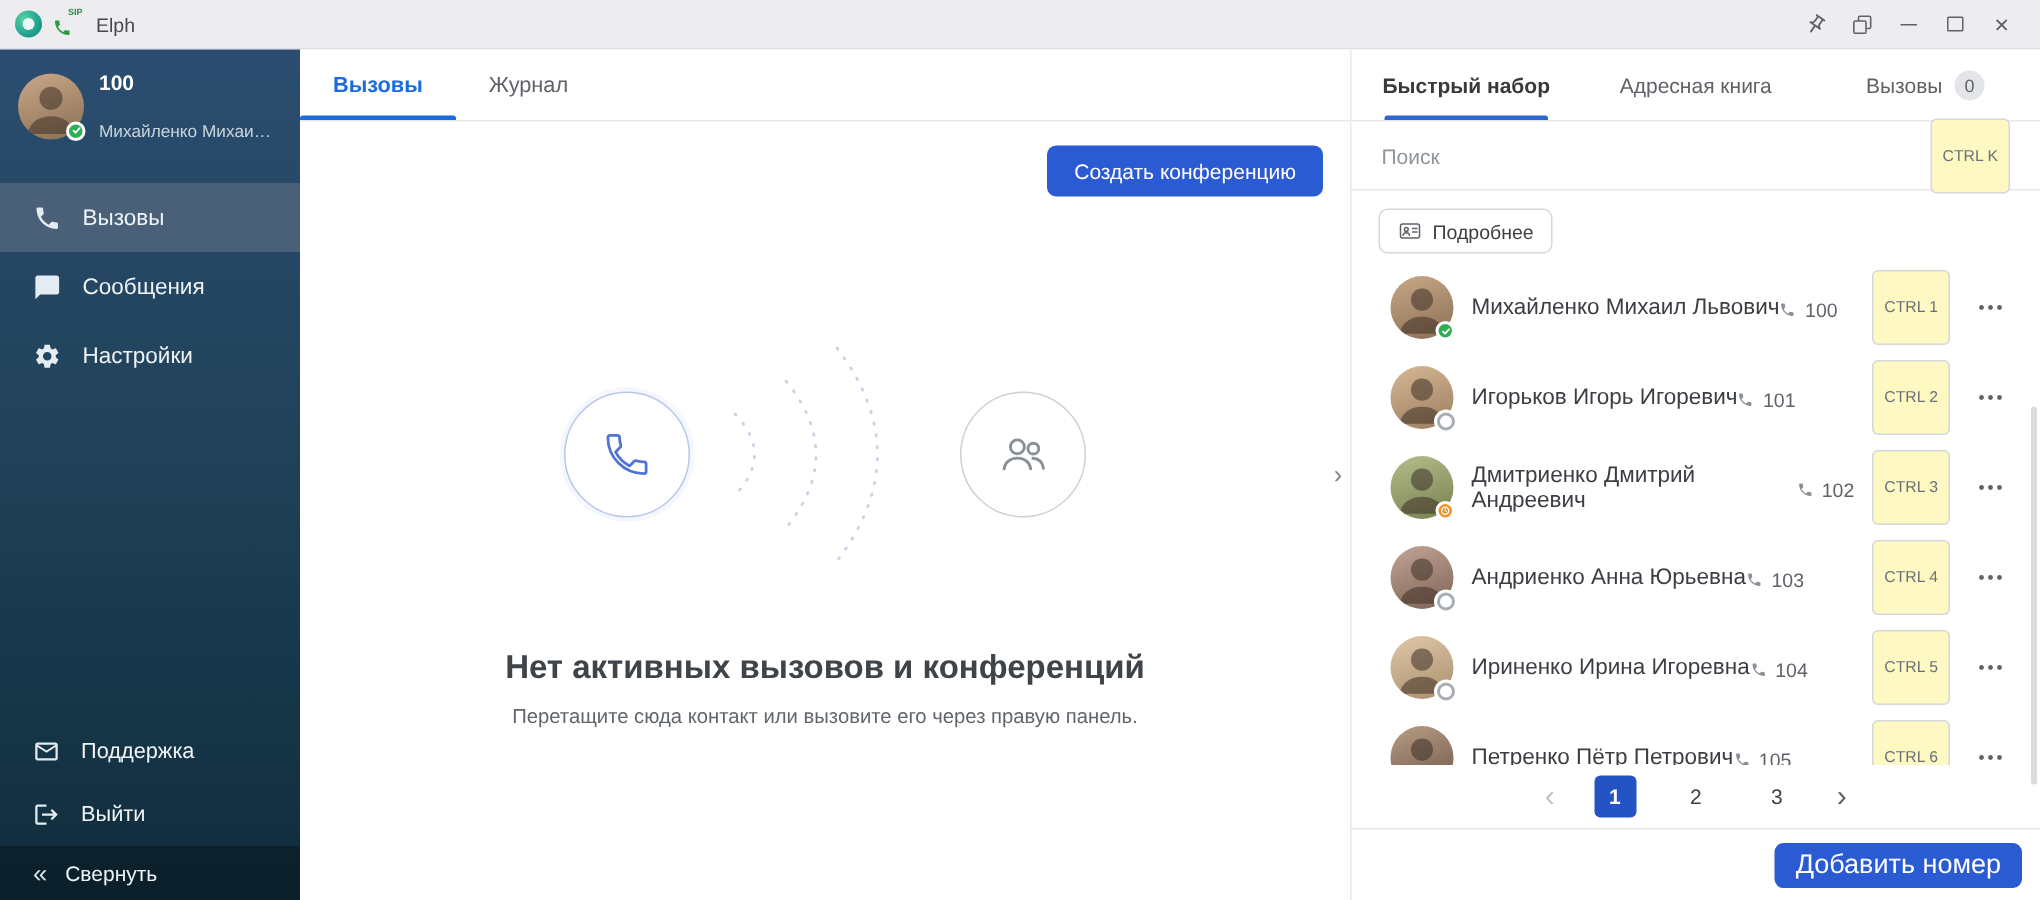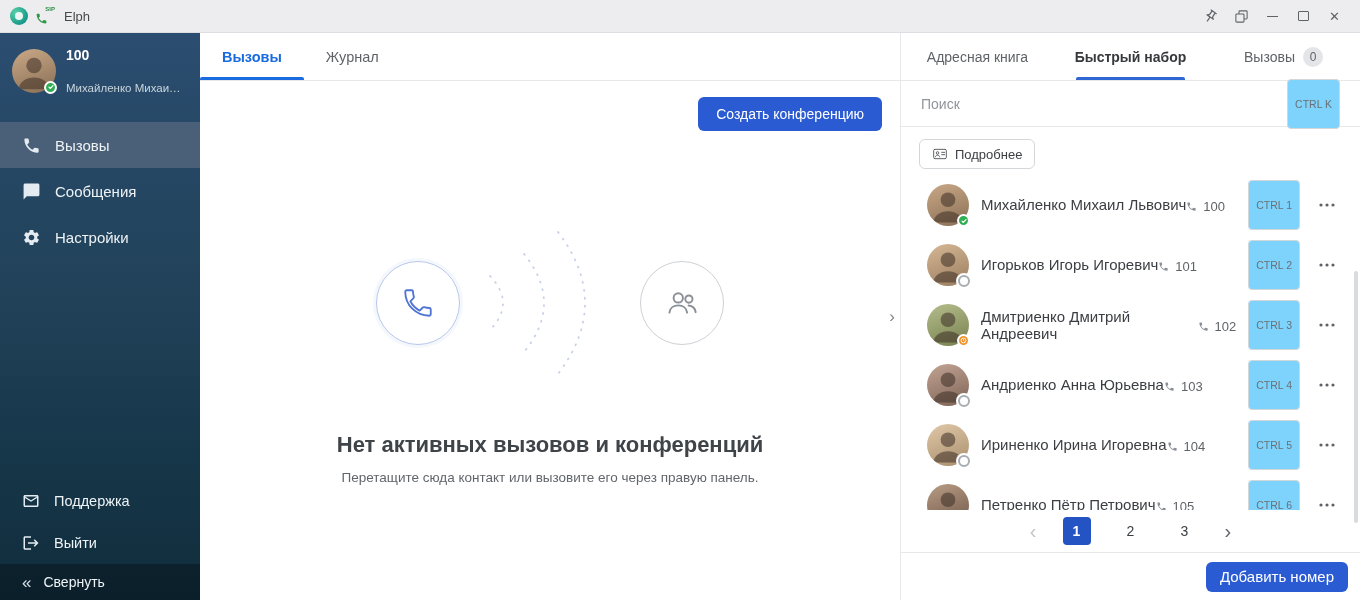--- a/index.html
+++ b/index.html
@@ -68,21 +68,21 @@
   .right { width:460px; flex:0 0 auto; border-left:1px solid #e6e8ea; background:#fff; display:flex; flex-direction:column; position:relative; }
   .r-tabs { height:48px; border-bottom:1px solid #e6e8ea; display:flex; flex:0 0 auto; }
   .r-tab { flex:1; display:flex; align-items:center; justify-content:center; gap:8px; font-size:14px; color:#5f6368; position:relative; cursor:pointer; }
   .r-tab.active { color:#37393c; font-weight:bold; }
   .r-tab.active::after { content:""; position:absolute; left:22px; right:22px; bottom:0; height:3px; background:#2e66d3; border-radius:2px 2px 0 0; }
   .count-badge { width:20px; height:20px; border-radius:50%; background:#e3e5e8; color:#5f6368; font-size:12px; display:flex; align-items:center; justify-content:center; font-weight:normal; }
 
   .search-row { height:46px; display:flex; align-items:center; padding:0 20px; border-bottom:1px solid #e6e8ea; flex:0 0 auto; gap:10px; }
   .search-row input { flex:1; border:none; outline:none; font-size:14px; font-family:inherit; color:#3c4043; background:transparent; }
   .search-row input::placeholder { color:#8f959b; }
-  .kbd { border:1px solid #d4d7da; border-radius:4px; padding:18px 7px; font-size:10.5px; color:#6a7076; background:#7dd3fc; white-space:nowrap; }
+  .kbd { border:1px solid #d4d7da; border-radius:4px; padding:18px 7px; font-size:10.5px; color:#6a7076; background:#fef9c3; white-space:nowrap; }
 
   .details-row { padding:12px 18px 6px 18px; flex:0 0 auto; }
   .btn-outline { display:inline-flex; align-items:center; gap:7px; border:1px solid #d4d7da; border-radius:6px; height:30px; padding:0 12px; font-size:13px; color:#3c4043; background:#fff; font-family:inherit; cursor:pointer; }
 
   .contact-list { flex:1; overflow:hidden; min-height:0; }
   .contact { height:60px; display:flex; align-items:center; gap:12px; padding:0 22px 0 26px; cursor:pointer; }
   .c-avatar { width:42px; height:42px; }
   .c-meta { display:flex; flex-direction:row; justify-content:center; }
   .c-name { font-size:15px; color:#3b3e42; }
   .c-num { display:flex; align-items:center; gap:6px; font-size:13px; color:#5f6368; margin-top:3px; }
@@ -102,21 +102,21 @@
   .av6 .ph { background:linear-gradient(160deg,#b89c84,#6f584a); }
 
   .pagination { height:42px; display:flex; align-items:center; justify-content:center; gap:26px; flex:0 0 auto; }
   .pg-chev { font-size:20px; line-height:1; cursor:pointer; }
   .pg-prev { color:#c0c4c8; }
   .pg-next { color:#5f6368; }
   .pg-num { width:28px; height:28px; display:flex; align-items:center; justify-content:center; font-size:14px; color:#3c4043; border-radius:4px; cursor:pointer; }
   .pg-num.current { background:#2453c4; color:#fff; font-weight:bold; }
 
   .panel-footer { height:48px; border-top:1px solid #e6e8ea; display:flex; align-items:center; justify-content:flex-end; padding:0 12px; flex:0 0 auto; }
-  .btn-primary.sm { height:30px; padding:0 14px; font-size:15px; }
+  .btn-primary.sm { height:30px; padding:0 14px; font-size:18px; }
 
   .scroll-thumb { position:absolute; right:2px; top:238px; width:4px; height:252px; background:#d9dcdf; border-radius:2px; cursor:pointer; }
 </style>
 </head>
 <body>
 
 <div class="app">
 
   <div class="titlebar">
     <div class="tb-left">
@@ -256,25 +256,25 @@
         <div class="empty-sub">Перетащите сюда контакт или вызовите его через правую панель.</div>
       </div>
 
       <div class="panel-toggle">
           <span>›</span>
         </div>
     </main>
 
     <section class="right">
       <div class="r-tabs">
+        <div class="r-tab active">
+            <span>Быстрый набор</span>
+          </div>
         <div class="r-tab">
             <span>Адресная книга</span>
-          </div>
-        <div class="r-tab active">
-            <span>Быстрый набор</span>
           </div>
         <div class="r-tab">
           <span>Вызовы</span>
           <span class="count-badge">0</span>
         </div>
       </div>
 
       <div class="search-row">
         <input type="text" placeholder="Поиск" style="">
         <span class="kbd">CTRL K</span>

